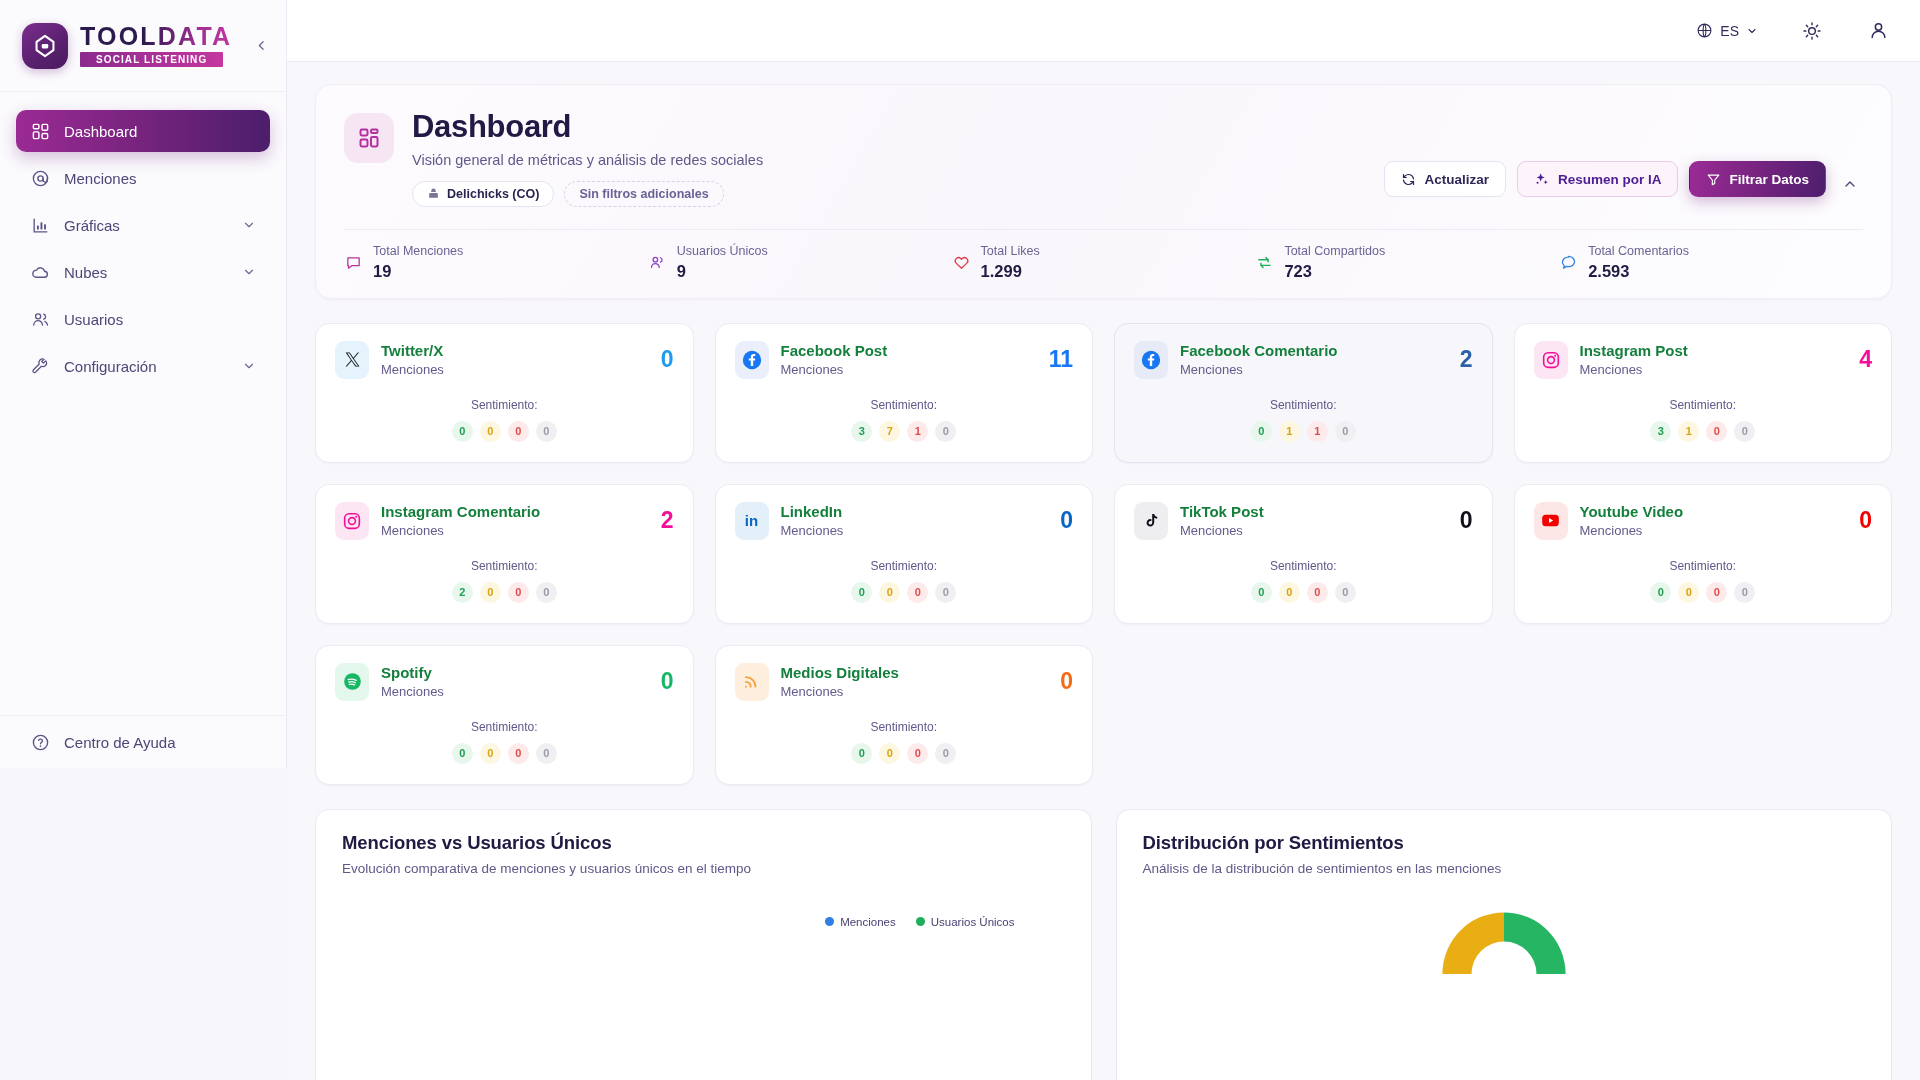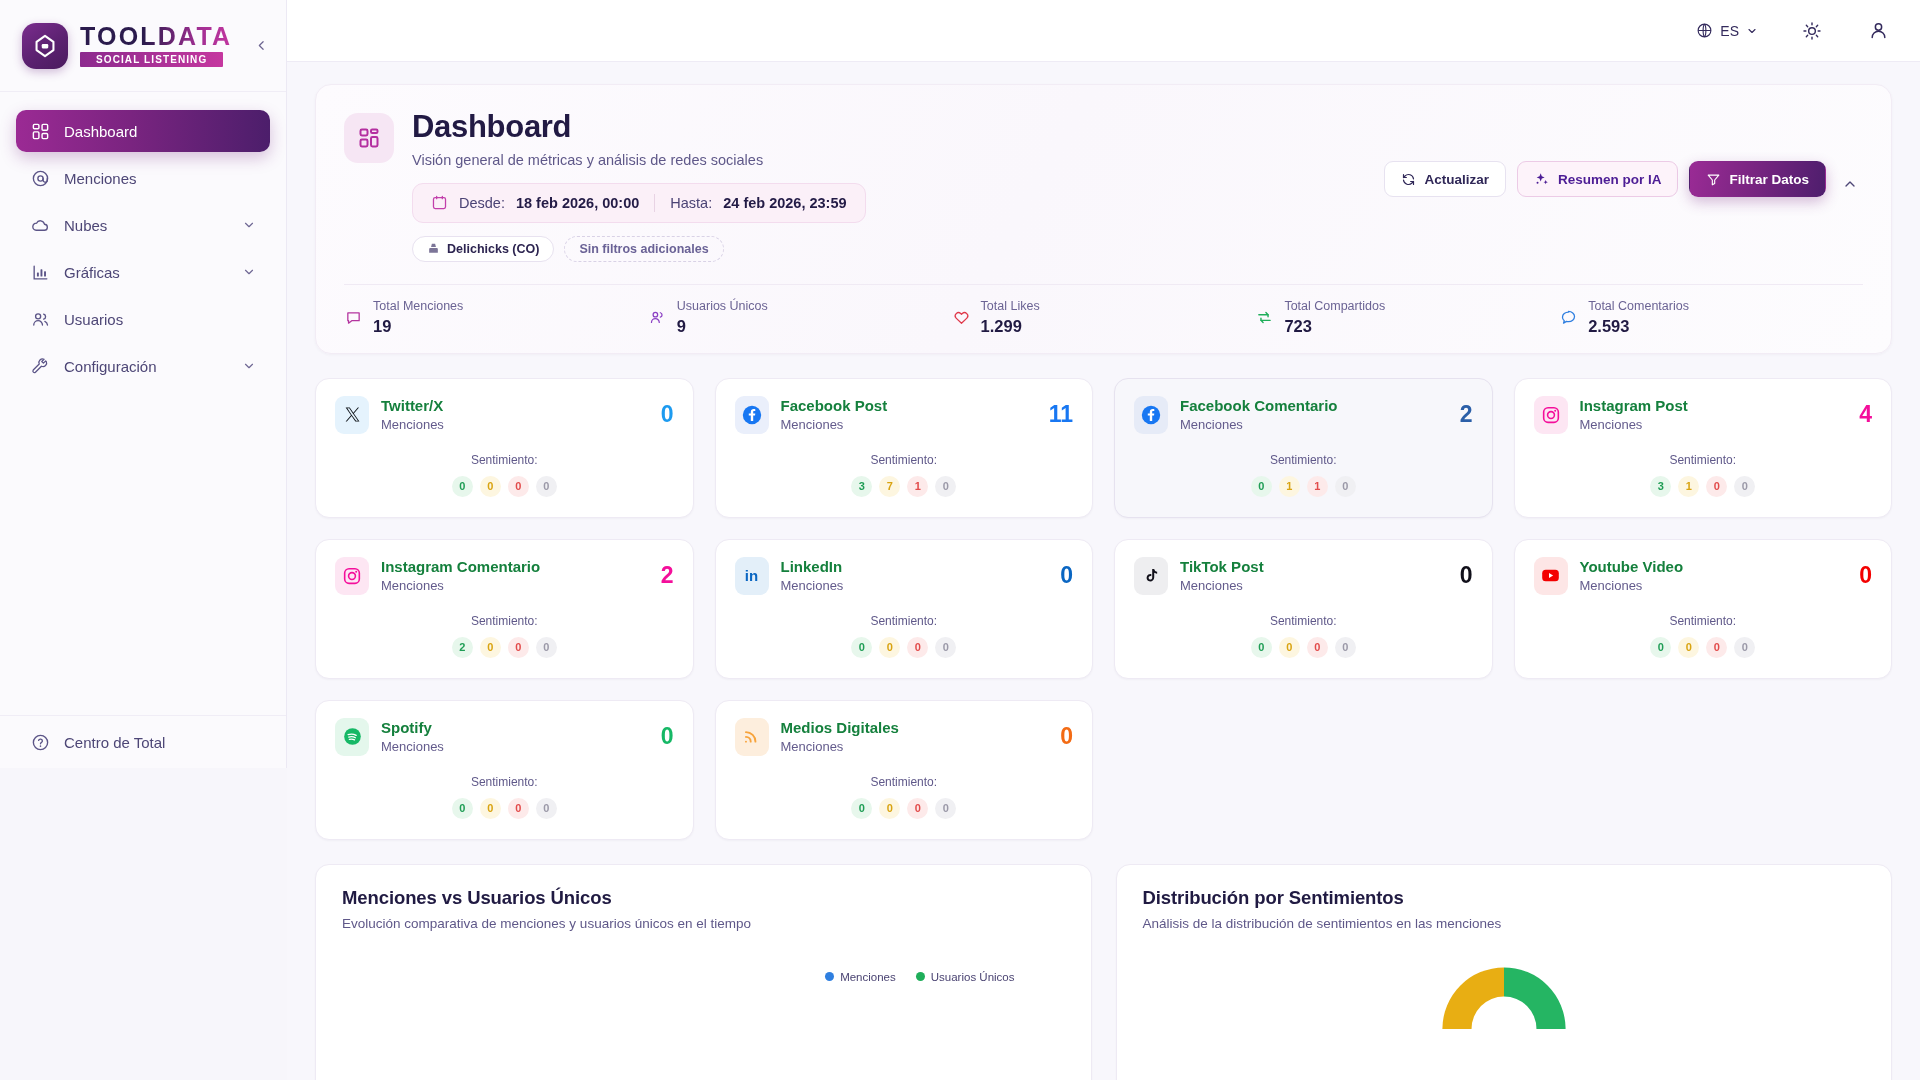--- a/index.html
+++ b/index.html
@@ -211,41 +211,41 @@
             <circle cx="12" cy="12" r="3.3" stroke="currentColor" stroke-width="1.7"></circle>
             <path d="M15.3 12v2.1a2.6 2.6 0 0 0 5.2 0V12" stroke="currentColor" stroke-width="1.7" stroke-linecap="round"></path>
           </svg>
         </span>
         <span>Menciones</span>
       </div>
 
       <div class="nav-item">
         <span class="ico">
           <svg width="19" height="19" viewBox="0 0 24 24" fill="none">
-            <path d="M6.5 18h10.2a3.8 3.8 0 0 0 .3-7.6 5.3 5.3 0 0 0-10-1.3A4 4 0 0 0 6.5 18Z" stroke="currentColor" stroke-width="1.7" stroke-linejoin="round"></path>
-          </svg>
-        </span>
-        <span>Nubes</span>
+            <path d="M4 4v16h16" stroke="currentColor" stroke-width="1.7" stroke-linecap="round"></path>
+            <rect x="7.5" y="12" width="2.4" height="5" rx=".7" fill="currentColor"></rect>
+            <rect x="12" y="8" width="2.4" height="9" rx=".7" fill="currentColor"></rect>
+            <rect x="16.5" y="10.5" width="2.4" height="6.5" rx=".7" fill="currentColor"></rect>
+          </svg>
+        </span>
+        <span>Gráficas</span>
         <span class="chev">
           <svg width="14" height="14" viewBox="0 0 24 24" fill="none">
               <path d="M6 9l6 6 6-6" stroke="currentColor" stroke-width="2" stroke-linecap="round" stroke-linejoin="round"></path>
             </svg>
         </span>
       </div>
 
       <div class="nav-item">
         <span class="ico">
           <svg width="19" height="19" viewBox="0 0 24 24" fill="none">
-            <path d="M4 4v16h16" stroke="currentColor" stroke-width="1.7" stroke-linecap="round"></path>
-            <rect x="7.5" y="12" width="2.4" height="5" rx=".7" fill="currentColor"></rect>
-            <rect x="12" y="8" width="2.4" height="9" rx=".7" fill="currentColor"></rect>
-            <rect x="16.5" y="10.5" width="2.4" height="6.5" rx=".7" fill="currentColor"></rect>
-          </svg>
-        </span>
-        <span>Gráficas</span>
+            <path d="M6.5 18h10.2a3.8 3.8 0 0 0 .3-7.6 5.3 5.3 0 0 0-10-1.3A4 4 0 0 0 6.5 18Z" stroke="currentColor" stroke-width="1.7" stroke-linejoin="round"></path>
+          </svg>
+        </span>
+        <span>Nubes</span>
         <span class="chev">
           <svg width="14" height="14" viewBox="0 0 24 24" fill="none">
               <path d="M6 9l6 6 6-6" stroke="currentColor" stroke-width="2" stroke-linecap="round" stroke-linejoin="round"></path>
             </svg>
         </span>
       </div>
 
       <div class="nav-item">
         <span class="ico">
           <svg width="19" height="19" viewBox="0 0 24 24" fill="none">
@@ -275,21 +275,21 @@
 
     <div class="sidebar-foot">
       <div class="help">
         <span class="ico">
           <svg width="19" height="19" viewBox="0 0 24 24" fill="none">
             <circle cx="12" cy="12" r="9" stroke="currentColor" stroke-width="1.7"></circle>
             <path d="M9.6 9.3a2.5 2.5 0 0 1 4.8.9c0 1.7-2.4 2-2.4 3.4" stroke="currentColor" stroke-width="1.7" stroke-linecap="round"></path>
             <circle cx="12" cy="16.6" r="1" fill="currentColor"></circle>
           </svg>
         </span>
-        <span>Centro de Total</span>
+        <span>Centro de Ayuda</span>
       </div>
     </div>
   </aside>
 
   <div class="main">
 
     <header class="topbar">
       <div class="lang">
         <span style="display:flex">
           <svg width="17" height="17" viewBox="0 0 24 24" fill="none">
@@ -329,33 +329,20 @@
               <rect x="14" y="3.5" width="6.5" height="3.5" rx="1.2" stroke="currentColor" stroke-width="2"></rect>
               <rect x="3.5" y="13.5" width="7" height="7" rx="1.4" stroke="currentColor" stroke-width="2"></rect>
               <rect x="14" y="11" width="6.5" height="9.5" rx="1.4" stroke="currentColor" stroke-width="2"></rect>
             </svg>
           </div>
 
           <div>
             <h1 class="head-title">Dashboard</h1>
             <div class="head-sub">Visión general de métricas y análisis de redes sociales</div>
 
-            <div class="daterange">
-              <span class="cal">
-                <svg width="17" height="17" viewBox="0 0 24 24" fill="none">
-                  <rect x="3.5" y="5" width="17" height="15.5" rx="2.4" stroke="currentColor" stroke-width="1.8"></rect>
-                  <path d="M8 3.2v3.4M16 3.2v3.4" stroke="currentColor" stroke-width="1.8" stroke-linecap="round"></path>
-                </svg>
-              </span>
-              <span>Desde:</span>
-              <b>18 feb 2026, 00:00</b>
-              <i class="sep"></i>
-              <span>Hasta:</span>
-              <b>24 feb 2026, 23:59</b>
-            </div>
 
             <div class="chips">
               <span class="chip solid">
                 <span style="display:flex;color:#7c7598">
                   <svg width="13" height="13" viewBox="0 0 24 24" fill="currentColor">
                       <path d="M9 3h6l1.5 6h-9L9 3Zm-3 8h12a2 2 0 0 1 2 2v7H4v-7a2 2 0 0 1 2-2Z"></path>
                     </svg>
                 </span>
                 <span>Delichicks (CO)</span>
               </span>

